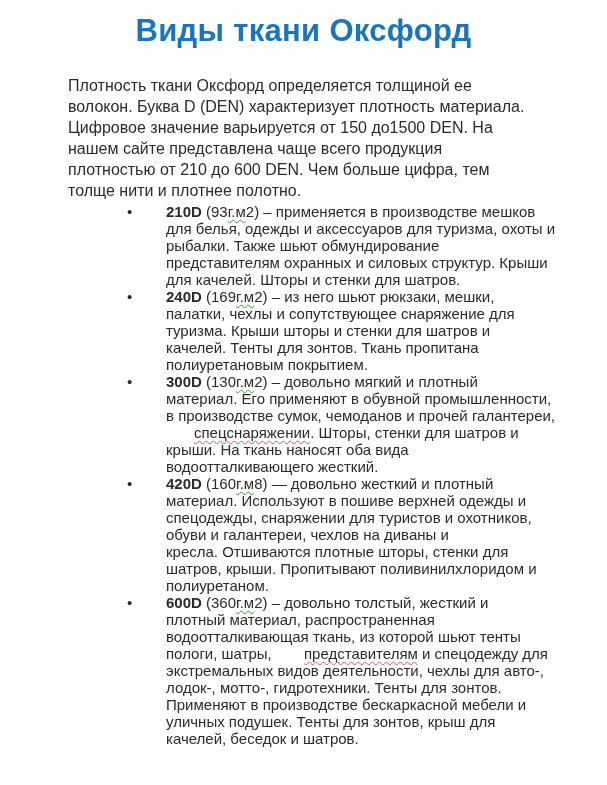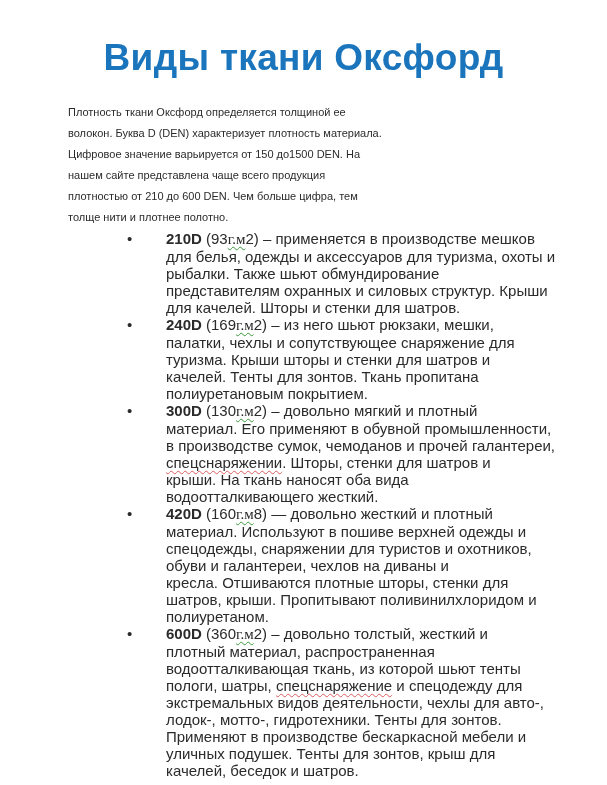--- a/index.html
+++ b/index.html
@@ -12,32 +12,32 @@
   html, body { background: #ffffff; }
   body {
     width: 607px;
     height: 785px;
     overflow: hidden;
     font-family: "Liberation Sans", sans-serif;
     color: var(--text-color);
   }
   .page { width: 607px; height: 785px; position: relative; }
   .title {
-    margin-top: 40px;
+    margin-top: 13px;
     text-align: center;
     color: var(--title-color);
-    font-size: 37px;
+    font-size: 31px;
     line-height: 36px;
     font-weight: 700;
     letter-spacing: 0.3px;
   }
   .intro {
     margin: 26px 0 0 68px;
     width: 515px;
-    font-size: 11px;
+    font-size: 16px;
     line-height: 21px;
     white-space: pre-line;
   }
   .fabric-list {
     list-style: none;
     margin-top: 2px;
   }
   .item { display: flex; align-items: flex-start; }
   .marker {
     display: inline-block;
@@ -55,29 +55,29 @@
     white-space: pre-line;
   }
   .content .bold { font-weight: 700; }
   .content .grammar {
     text-decoration-line: underline;
     text-decoration-style: wavy;
     text-decoration-color: var(--grammar-color);
     text-decoration-thickness: 1px;
     text-underline-offset: 2px;
     text-decoration-skip-ink: none;
-    font-family: Liberation Serif, serif;
   }
   .content .spell {
     text-decoration-line: underline;
     text-decoration-style: wavy;
     text-decoration-color: var(--spell-color);
     text-decoration-thickness: 1px;
     text-underline-offset: 2px;
     text-decoration-skip-ink: none;
+    margin-left: 28px;
   }
 </style>
 </head>
 <body>
 
 <div class="page">
   <h1 class="title">Виды ткани Оксфорд</h1>
   <p class="intro">Плотность ткани Оксфорд определяется толщиной ее
 волокон. Буква D (DEN) характеризует плотность материала.
 Цифровое значение варьируется от 150 до1500 DEN. На
@@ -119,21 +119,21 @@
 обуви и галантереи, чехлов на диваны и
 кресла. Отшиваются плотные шторы, стенки для
 шатров, крыши. Пропитывают поливинилхлоридом и
 полиуретаном.</span></span>
     </li>
       <li class="item">
       <span class="marker">•</span>
       <span class="content"><span class="bold">600D</span><span> (360</span><span class="grammar">г.м</span><span>2) – довольно толстый, жесткий и
 плотный материал, распространенная
 водоотталкивающая ткань, из которой шьют тенты
-пологи, шатры, </span><span class="spell">спецснаряжение</span><span> и спецодежду для
+пологи, шатры, </span><span class="spell">представителям</span><span> и спецодежду для
 экстремальных видов деятельности, чехлы для авто-,
 лодок-, мотто-, гидротехники. Тенты для зонтов.
 Применяют в производстве бескаркасной мебели и
 уличных подушек. Тенты для зонтов, крыш для
 качелей, беседок и шатров.</span></span>
     </li>
     </ul>
 </div>
 
 </body></html>

